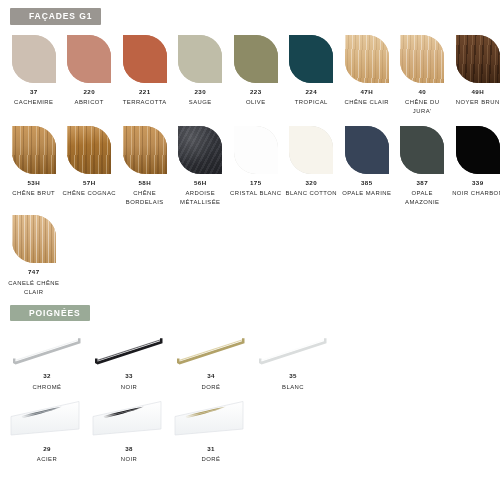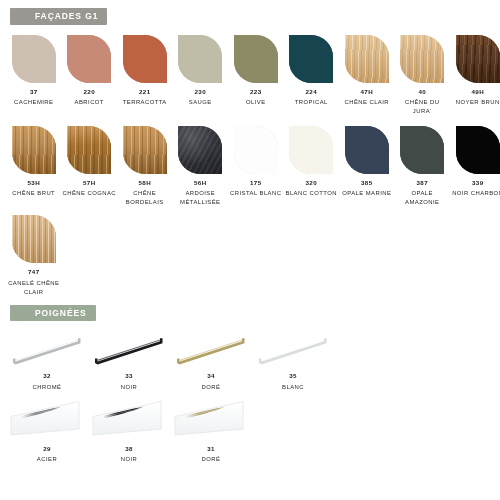--- a/index.html
+++ b/index.html
@@ -6,21 +6,21 @@
   body{
     width:500px;height:500px;overflow:hidden;background:#ffffff;
     font-family:"Liberation Sans","DejaVu Sans",sans-serif;
     -webkit-font-smoothing:antialiased;
   }
   .page{position:relative;width:500px;height:500px;background:#fff;box-sizing:border-box;}
 
   
   .sec-head{
     display:inline-block;
-    padding:4px 9px 4px 25px;
+    padding:4px 9px 4px 19px;
     font-size:8.5px;
     font-weight:bold;
     letter-spacing:.9px;
     color:#ffffff;
     line-height:1;
     border-radius:1px;
   }
   .sec-wrap{padding-left:10px;}
   .sec-g1{margin-top:5px;}
   .sec-g2{margin-top:5px;}

